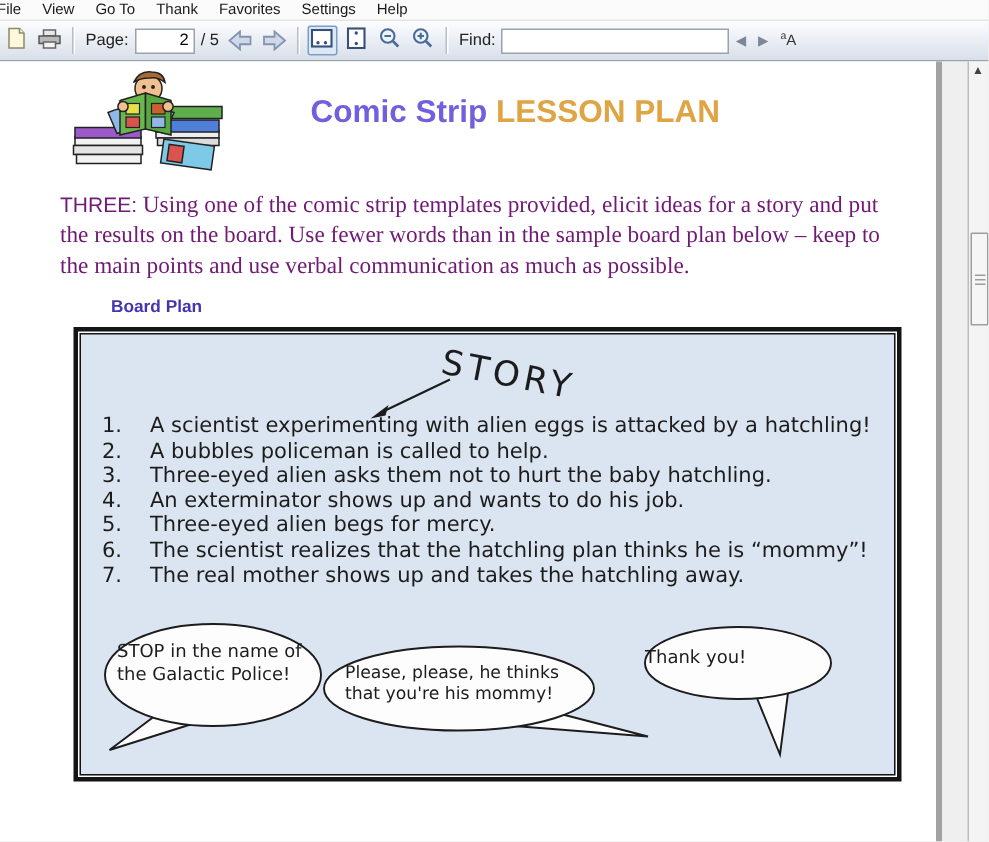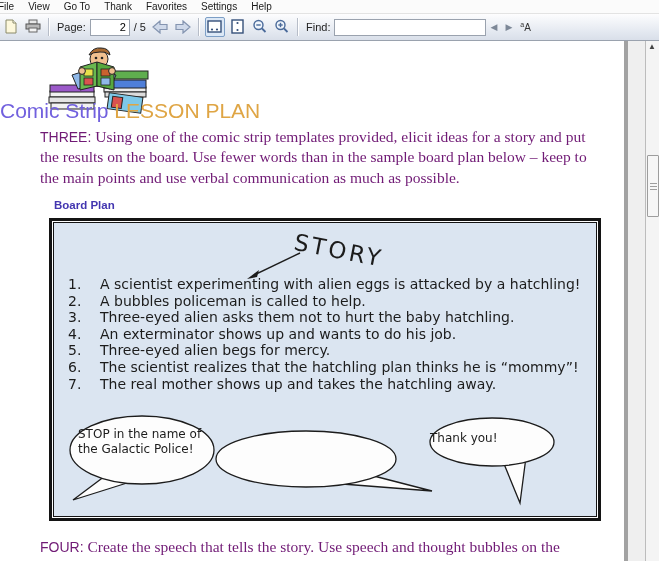--- a/index.html
+++ b/index.html
@@ -43,32 +43,32 @@
   #vscroll { position:absolute; right:0; top:0; width:14px; height:520px;
              background:#f4f4f4; border-left:1px solid #bcbcbc; }
   #vscroll .up-arrow { position:absolute; top:1px; left:2px; font-size:8px; color:#444; }
   #vscroll .thumb { position:absolute; top:114px; left:1px; width:12px; height:62px;
                     background:#f6f6f6; border:1px solid #9d9d9d; border-radius:1px; }
   #vscroll .grip { position:absolute; top:27px; left:2px; width:7px;
                    border-top:1px solid #9d9d9d; box-shadow:0 3px 0 #9d9d9d, 0 6px 0 #9d9d9d; }
 
   
   #clipart { position:absolute; left:42px; top:6px; }
-  #doc-title { position:absolute; left:0; top:22px; width:480px; text-align:left;
-               font-size:21px; font-weight:normal; letter-spacing:0;margin-top:36px; }
+  #doc-title { position:absolute; left:0; top:22px; width:480px; text-align:right;
+               font-size:21px; font-weight:bold; letter-spacing:0; }
   #doc-title .t1 { color:#7160de; }
   #doc-title .t2 { color:#dfa544; }
 
   .para { position:absolute; left:40px; width:555px; font-family:"Liberation Serif", serif;
           font-size:15.5px; color:#701a75; line-height:1.32; }
   .para .lead { font-family:"Liberation Sans", sans-serif; font-size:14px; }
   #para-three { top:86px; }
   #para-four  { top:496px; white-space:nowrap; }
 
-  #board-label { position:absolute; left:54px; top:158px; font-size:11.5px; font-weight:bold;
+  #board-label { position:absolute; left:74px; top:158px; font-size:11.5px; font-weight:bold;
                  color:#4336b0; }
 
   
   #board-box { position:absolute; left:49px; top:177px; width:552px; height:303px;
                border:3px solid #141414; background:#fff; }
   #board-inner { position:absolute; left:1px; top:1px; right:1px; bottom:1px;
                  border:1px solid #141414; background:#dbe5f1; overflow:hidden; }
   .comic { font-family:"DejaVu Sans", sans-serif; color:#1c1c1c; }
 
   #board-title { position:absolute; left:17px; top:13px; font-size:16px; }
@@ -285,27 +285,25 @@
               <ellipse cx="88" cy="227" rx="72" ry="34"></ellipse>
 
               <path d="M285 244 L378 268 L250 258 Z"></path>
               <ellipse cx="252" cy="236" rx="90" ry="28"></ellipse>
 
               <path d="M448 236 L466 280 L472 234 Z"></path>
               <ellipse cx="438" cy="219" rx="62" ry="24"></ellipse>
             </g>
           </svg>
           <div class="bubble-text comic" id="bubble1-text">STOP in the name of the Galactic Police!</div>
+          <div class="bubble-text comic" id="bubble2-text">Please, please, he thinks that you're his mommy!</div>
           <div class="bubble-text comic" id="bubble3-text">Thank you!</div>
         </div>
       </div>
 
-      <div class="para" id="para-four">
-        <span class="lead">FOUR:</span><span> Create the speech that tells the story.  Use speech and thought bubbles on the</span>
-      </div>
 
     </div>
 
     <div id="vscroll">
       <span class="up-arrow">▲</span>
       <div class="thumb">
         <div class="grip"></div>
       </div>
     </div>
   </div>

